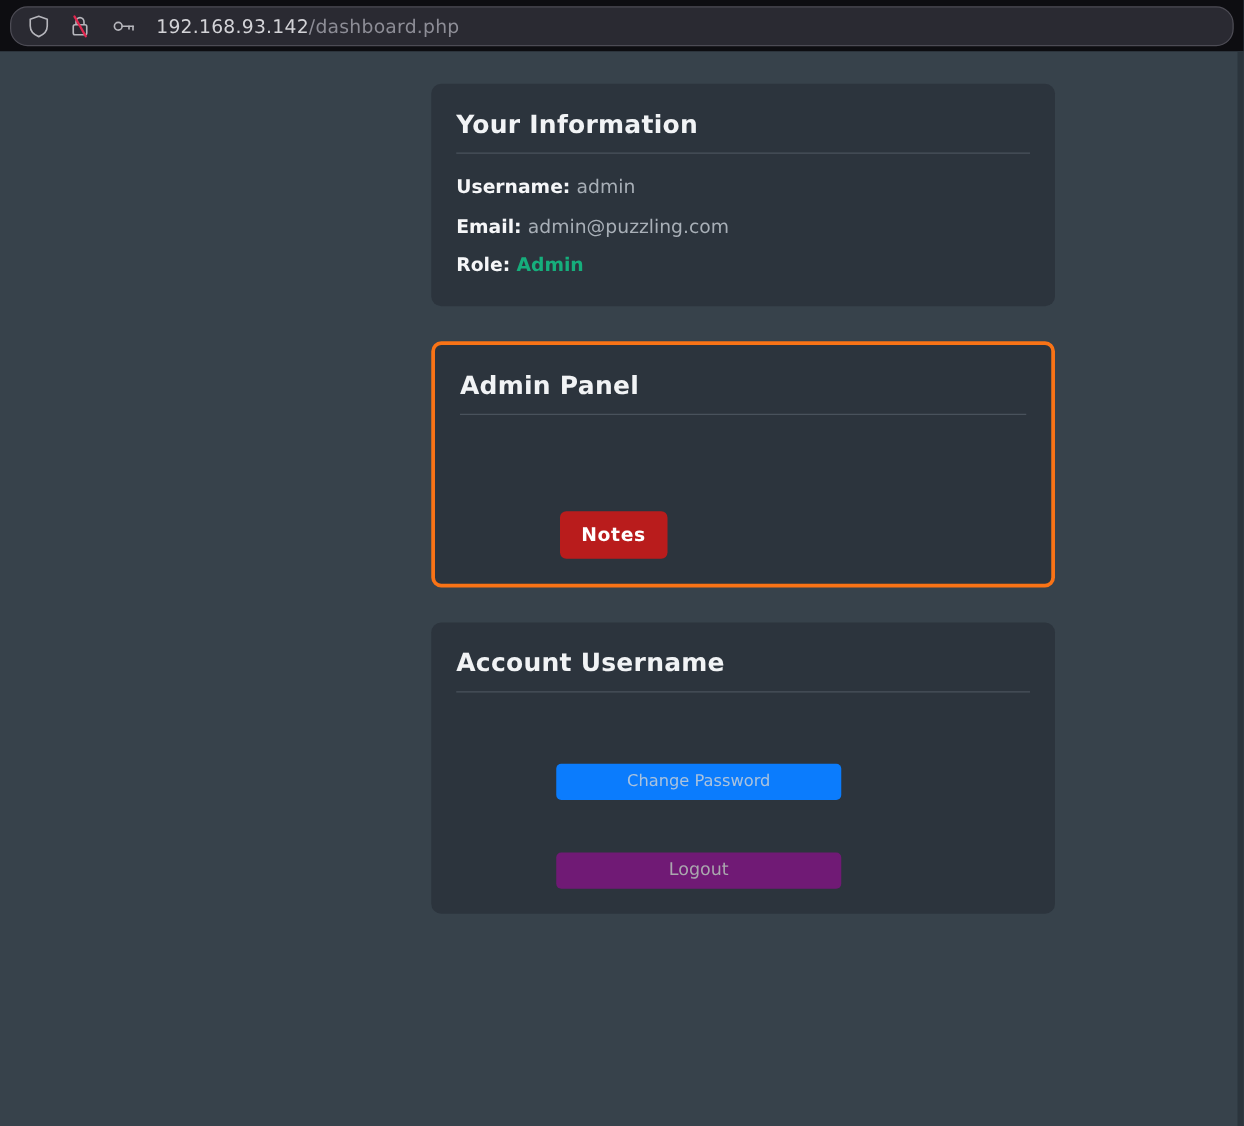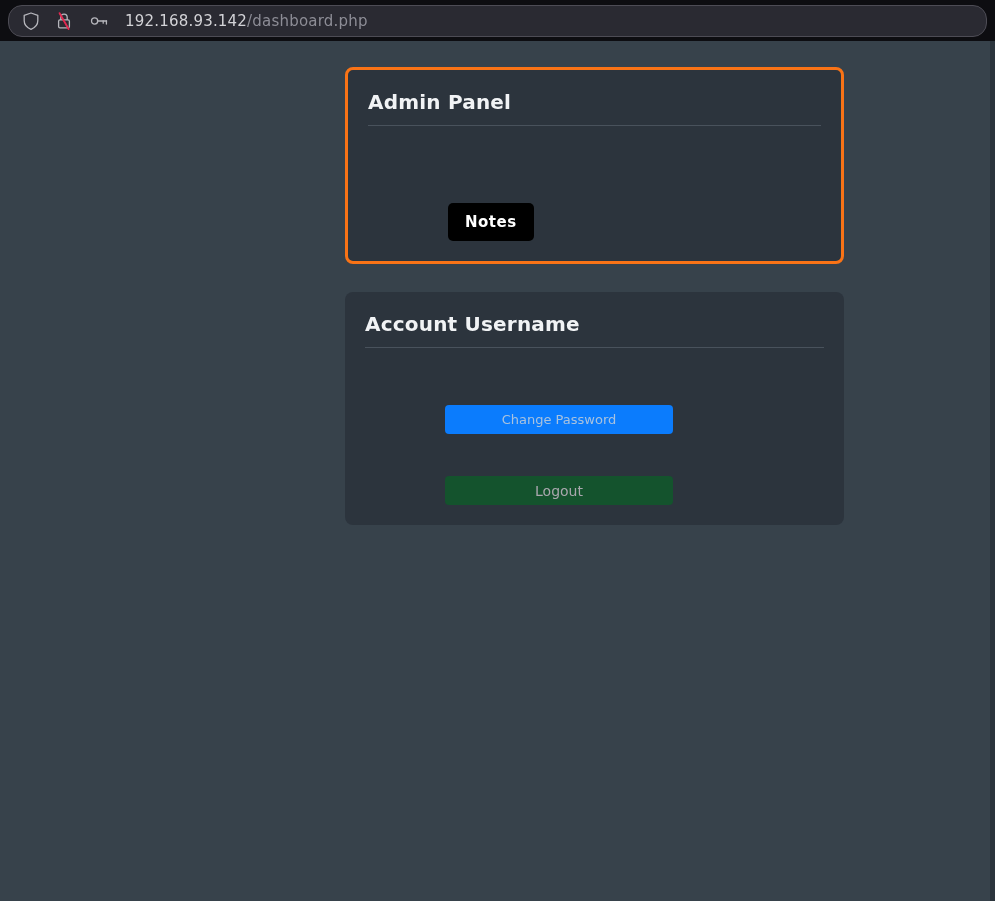--- a/index.html
+++ b/index.html
@@ -89,21 +89,21 @@
   .admin-desc {
     margin: 0;
     font-size: 15px;
     line-height: 1.25;
     color: #a8afb7;
   }
   .btn-notes {
     display: inline-block;
     margin: 60px 0 0 80px;
     padding: 10px 17px;
-    background: #000000;
+    background: #b91c1c;
     border: none;
     border-radius: 5px;
     color: #ffffff;
     font-family: inherit;
     font-size: 15px;
     font-weight: bold;
     letter-spacing: 0.5px;
     cursor: pointer;
   }
 
@@ -120,21 +120,21 @@
     text-align: center;
   }
   .btn-primary {
     margin-top: 57px;
     background: #0b7cfd;
     color: #a9c2de;
     font-size: 13px;
   }
   .btn-danger {
     margin-top: 42px;
-    background: #14532d;
+    background: #701a75;
     color: #aaa7ae;
     font-size: 14px;
   }
 </style>
 </head>
 <body>
 
 <div class="chrome">
   <div class="url-bar">
     <span class="icon icon-shield">
@@ -158,20 +158,33 @@
       </svg>
     </span>
     <span class="url-text"><span class="url-host">192.168.93.142</span><span class="url-path">/dashboard.php</span></span>
   </div>
 </div>
 
 <div class="page">
   <div class="window-edge"></div>
   <div class="container">
 
+    <div class="card">
+      <h2>Your Information</h2>
+      <hr class="divider">
+      <p class="field">
+        <span class="field-label">Username:</span><span class="field-value">admin</span>
+      </p>
+      <p class="field">
+        <span class="field-label">Email:</span><span class="field-value">admin@puzzling.com</span>
+      </p>
+      <p class="field">
+        <span class="field-label">Role:</span><span class="field-value green">Admin</span>
+      </p>
+    </div>
 
     <div class="card highlighted">
       <h2>Admin Panel</h2>
       <hr class="divider">
       <button class="btn-notes">Notes</button>
     </div>
 
     <div class="card">
       <h2>Account Username</h2>
       <hr class="divider">

